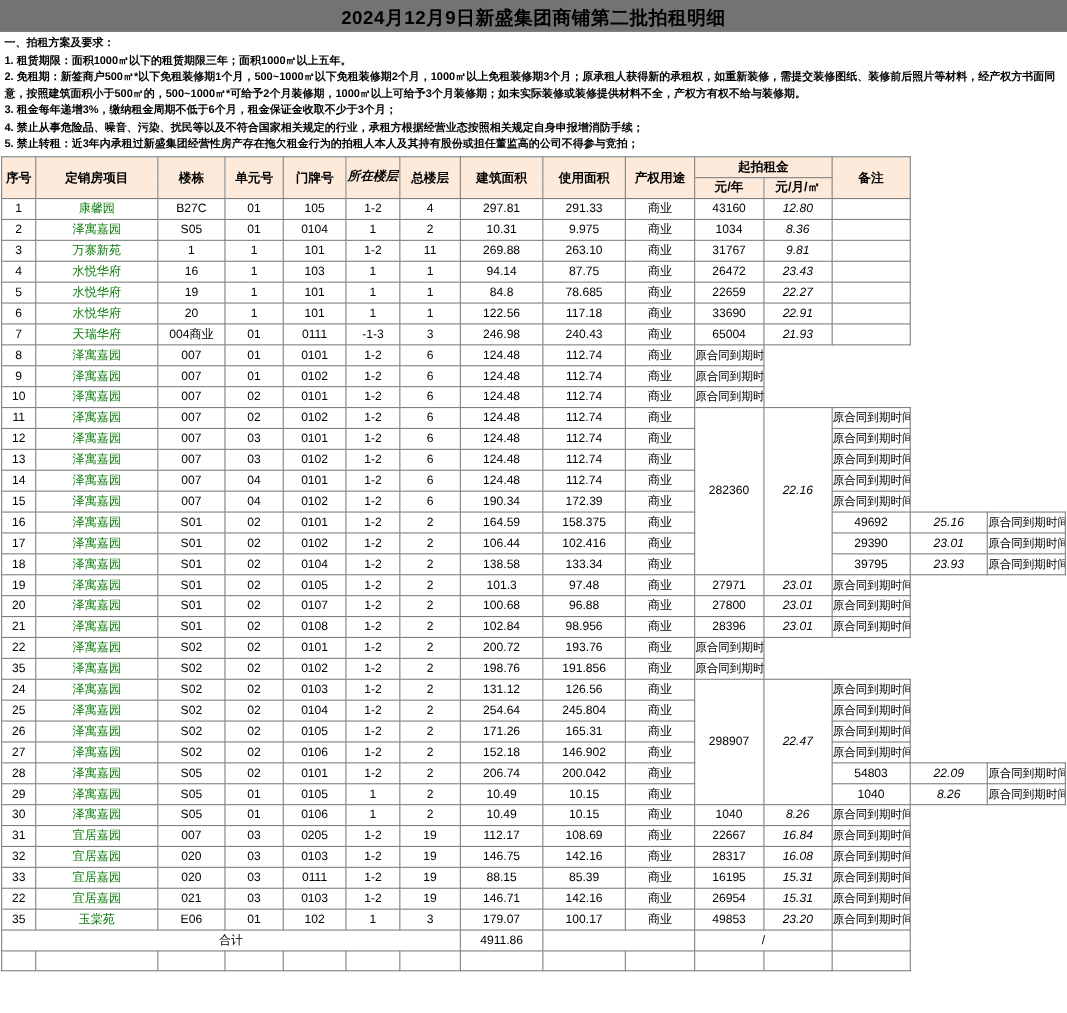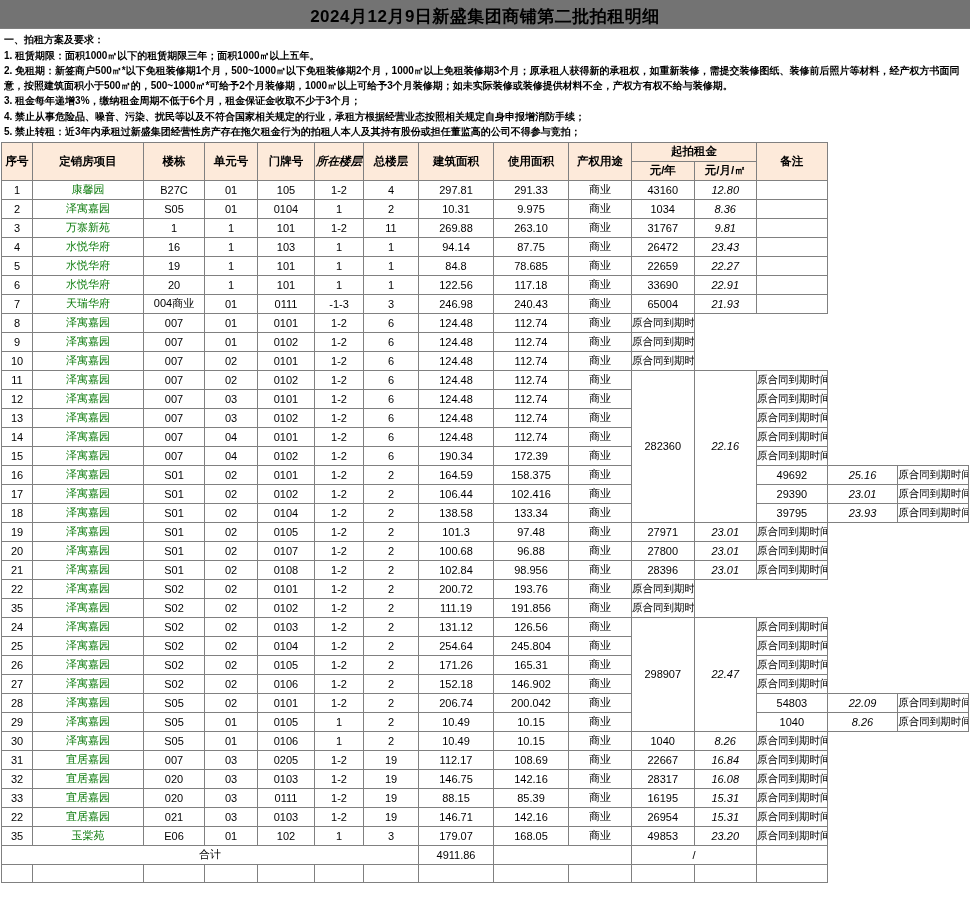--- a/index.html
+++ b/index.html
@@ -414,21 +414,21 @@
           <td class="remark rmk">原合同到期时间：2024.11.15</td>
         </tr>
         <tr>
           <td class="idx">35</td>
           <td class="proj">泽寓嘉园</td>
           <td class="bldg">S02</td>
           <td class="unit">02</td>
           <td class="door">0102</td>
           <td class="floor">1-2</td>
           <td class="total">2</td>
-          <td class="barea">111.19</td>
+          <td class="barea">198.76</td>
           <td class="uarea">191.856</td>
           <td class="usage">商业</td>
           <td class="remark rmk">原合同到期时间：2024.11.15</td>
         </tr>
         <tr>
           <td class="idx">24</td>
           <td class="proj">泽寓嘉园</td>
           <td class="bldg">S02</td>
           <td class="unit">02</td>
           <td class="door">0103</td>
@@ -587,21 +587,21 @@
         </tr>
         <tr>
           <td class="idx">35</td>
           <td class="proj">玉棠苑</td>
           <td class="bldg">E06</td>
           <td class="unit">01</td>
           <td class="door">102</td>
           <td class="floor">1</td>
           <td class="total">3</td>
           <td class="barea">179.07</td>
-          <td class="uarea">168.05</td>
+          <td class="uarea">100.17</td>
           <td class="usage">商业</td>
           <td class="yprice">49853</td>
           <td class="mprice">23.20</td>
           <td class="remark rmk">原合同到期时间：2024.10.31</td>
         </tr>
         <tr class="sum-row">
           <td colspan="7" class="sum-label">合计</td>
           <td class="barea">4911.86</td>
           <td colspan="2"></td>
           <td colspan="2">/</td>

